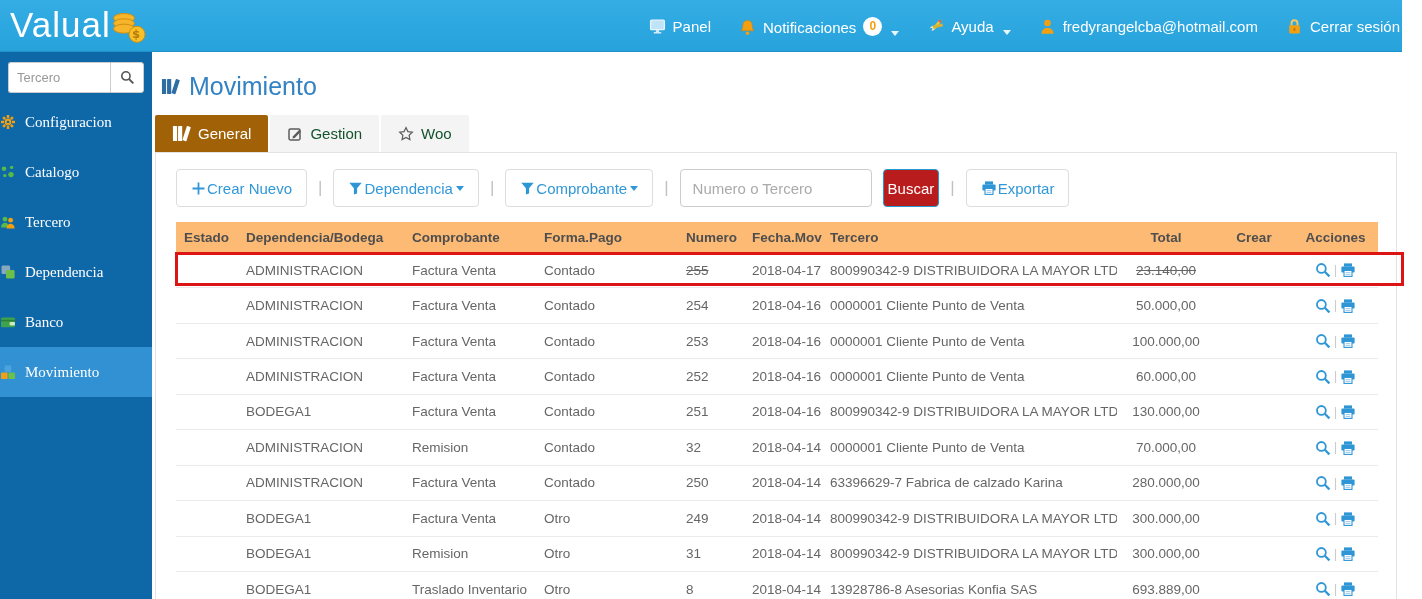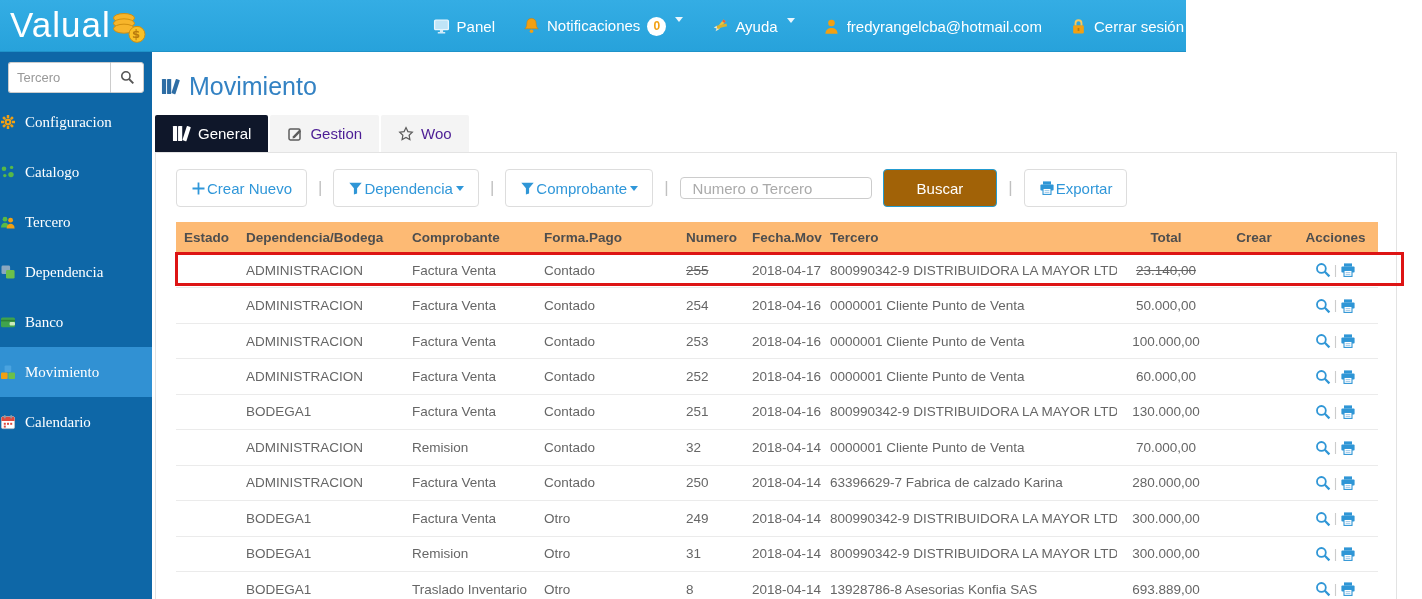--- a/index.html
+++ b/index.html
@@ -1,27 +1,27 @@
 <!DOCTYPE html>
 <html><head>
 <meta charset="utf-8">
 <style>
   * { box-sizing: border-box; margin: 0; padding: 0; }
   html,body { width:1422px; height:599px; overflow:hidden; }
   body { font-family:"Liberation Sans", sans-serif; background:#fff; position:relative; }
 
   
-  .navbar { position:absolute; top:0; left:0; width:1186px; height:52px;
+  .navbar { position:absolute; top:0; left:0; width:1402px; height:52px;
             background:linear-gradient(#34ade4,#27a2db); border-bottom:1px solid #1f93c9; z-index:10;padding-left:16px; }
   .brand { position:absolute; left:10px; top:3px; display:flex; align-items:flex-start;
            color:#fff; font-size:35px; font-weight:400; letter-spacing:1px; line-height:44px; }
   .brand .coins { margin-left:-2px; margin-top:8px; }
   .navbar-menu { position:absolute; right:0; top:0; height:52px; display:flex; align-items:center;
                  gap:28px; padding-right:2px; }
-  .nav-item { display:flex; align-items:flex-start; gap:7px; color:#fff; font-size:15px;
+  .nav-item { display:flex; align-items:flex-end; gap:7px; color:#fff; font-size:15px;
               white-space:nowrap; cursor:pointer; }
   .badge { display:inline-flex; justify-content:center; align-items:center; width:19px; height:19px;
            border-radius:50%; background:#fff; color:#f2a012; font-size:12px; font-weight:bold; }
   .caret { width:0; height:0; border-left:4px solid transparent; border-right:4px solid transparent;
            border-top:5px solid #eaf6fd; margin-left:2px; }
 
   
   .sidebar { position:absolute; top:52px; left:0; width:152px; height:547px; background:#0e67a7; }
   .sidebar-search { display:flex; margin:10px 8px 4px 8px; }
   .sidebar-search input { width:102px; height:31px; border:1px solid #ccc; border-right:none;
@@ -36,35 +36,35 @@
   .side-item.active { background:#3191d3; }
   .icon { display:inline-flex; align-items:center; justify-content:center; line-height:0; }
 
   
   .main { position:absolute; left:152px; top:52px; width:1270px; height:547px; background:#fff; }
   .page-title { position:absolute; top:20px; left:9px; display:flex; align-items:center; gap:9px;
                 color:#3382c3; font-size:25px; }
   .page-title .icon { color:#2e6da4; }
   .tabs { position:absolute; top:63px; left:3px; display:flex; gap:2px; z-index:2; }
   .tab { height:37px; display:flex; align-items:center; gap:7px; padding:0 17px;
-         font-size:15px; background:#f4f4f4; color:#4c1d95; cursor:pointer; border-radius:2px 2px 0 0; }
-  .tab.active { background:#0f172a; color:#fff;justify-content:center; }
+         font-size:15px; background:#f4f4f4; color:#14532d; cursor:pointer; border-radius:2px 2px 0 0; }
+  .tab.active { background:#a16207; color:#fff;justify-content:center; }
 
   .panel { position:absolute; top:100px; left:3px; width:1242px; height:460px; background:#fff;
            border:1px solid #e3e3e3; }
 
   
   .toolbar { display:flex; align-items:center; gap:11px; padding:16px 20px 15px 20px; }
   .btn { height:38px; display:inline-flex; align-items:center; gap:1px; padding:0 14px;
          background:#fff; border:1px solid #ddd; border-radius:4px; color:#3097d9; font-size:15px;
          font-family:"Liberation Sans",sans-serif; cursor:pointer; white-space:nowrap; }
   .btn .caret { border-top-color:#3097d9; }
-  .btn-primary { background:#a16207; border-color:#239bd0; color:#fff; padding:0 33px; }
+  .btn-primary { background:#b91c1c; border-color:#239bd0; color:#fff; padding:0 4px; }
   .tool-sep { color:#c0c0c0; font-size:17px; }
-  .search-box { width:192px; height:22px; border:1px solid #ccc; border-radius:4px; padding:0 12px;
+  .search-box { width:192px; height:38px; border:1px solid #ccc; border-radius:4px; padding:0 12px;
                 font-size:15px; color:#555; outline:none; font-family:"Liberation Sans",sans-serif; }
   .search-box::placeholder { color:#aaa; }
 
   
   table { width:1202px; margin:0 20px; border-collapse:collapse; table-layout:fixed; }
   thead th { background:#fdba74; color:#4e4e4e; font-size:13.5px; font-weight:bold;
              text-align:left; padding:8px 8px; }
   tbody td { font-size:13.5px; color:#666; padding:9px 8px; border-bottom:1px solid #ebebeb;
              overflow:hidden; white-space:nowrap; }
   th.num, td.num { text-align:center; }
@@ -235,37 +235,20 @@
       </div>
       <div class="side-item active">
         <span class="icon">
           <svg width="16" height="16" viewBox="0 0 16 16" xmlns="http://www.w3.org/2000/svg">
             <rect x="4.6" y="1.4" width="6.6" height="6.6" rx="1" fill="#4aa3df"></rect>
             <rect x="1" y="8.4" width="6.6" height="6.6" rx="1" fill="#f2a012"></rect>
             <rect x="8.4" y="8.4" width="6.6" height="6.6" rx="1" fill="#6cc04a"></rect>
           </svg>
         </span>
         <span>Movimiento</span>
-      </div>
-      <div class="side-item">
-        <span class="icon">
-          <svg width="16" height="16" viewBox="0 0 16 16" xmlns="http://www.w3.org/2000/svg">
-            <rect x="1.5" y="2.8" width="13" height="11.8" rx="1.4" fill="#fff" stroke="#b9c2c9"></rect>
-            <path d="M1.5 4.2a1.4 1.4 0 011.4-1.4h10.2a1.4 1.4 0 011.4 1.4V7h-13z" fill="#e04b3f"></path>
-            <rect x="3.9" y="1" width="1.8" height="3.4" rx="0.9" fill="#8a9aa5"></rect>
-            <rect x="10.3" y="1" width="1.8" height="3.4" rx="0.9" fill="#8a9aa5"></rect>
-            <g fill="#e04b3f">
-              <rect x="3.8" y="8.8" width="2" height="2"></rect>
-              <rect x="7" y="8.8" width="2" height="2"></rect>
-              <rect x="10.2" y="8.8" width="2" height="2"></rect>
-              <rect x="3.8" y="11.6" width="2" height="2"></rect>
-            </g>
-          </svg>
-        </span>
-        <span>Calendario</span>
       </div>
     </div>
 </div>
 
 <div class="main">
   <div class="page-title">
     <span class="icon">
         <svg width="19" height="19" viewBox="0 0 16 16" xmlns="http://www.w3.org/2000/svg">
           <g fill="currentColor">
             <rect x="0.8" y="1.6" width="3.5" height="12.8" rx="0.6"></rect>

